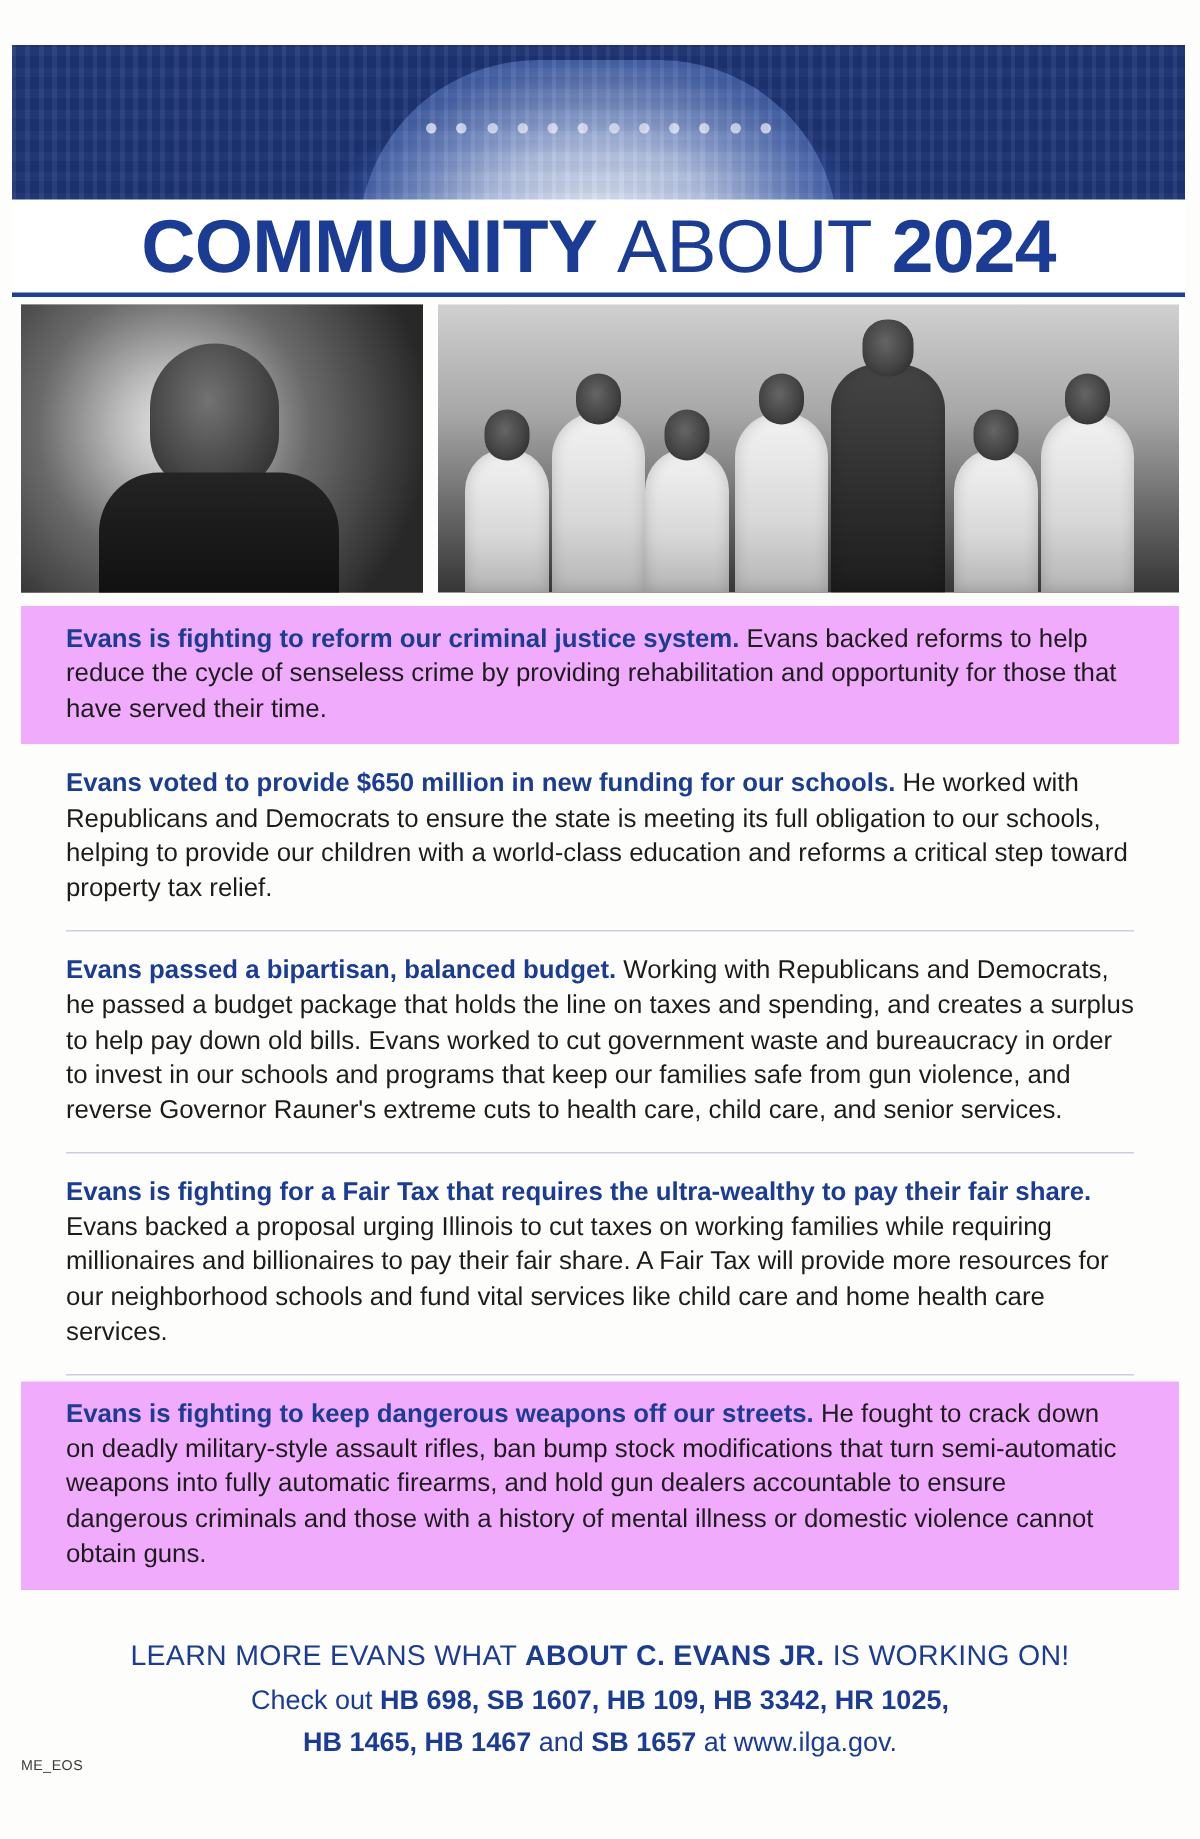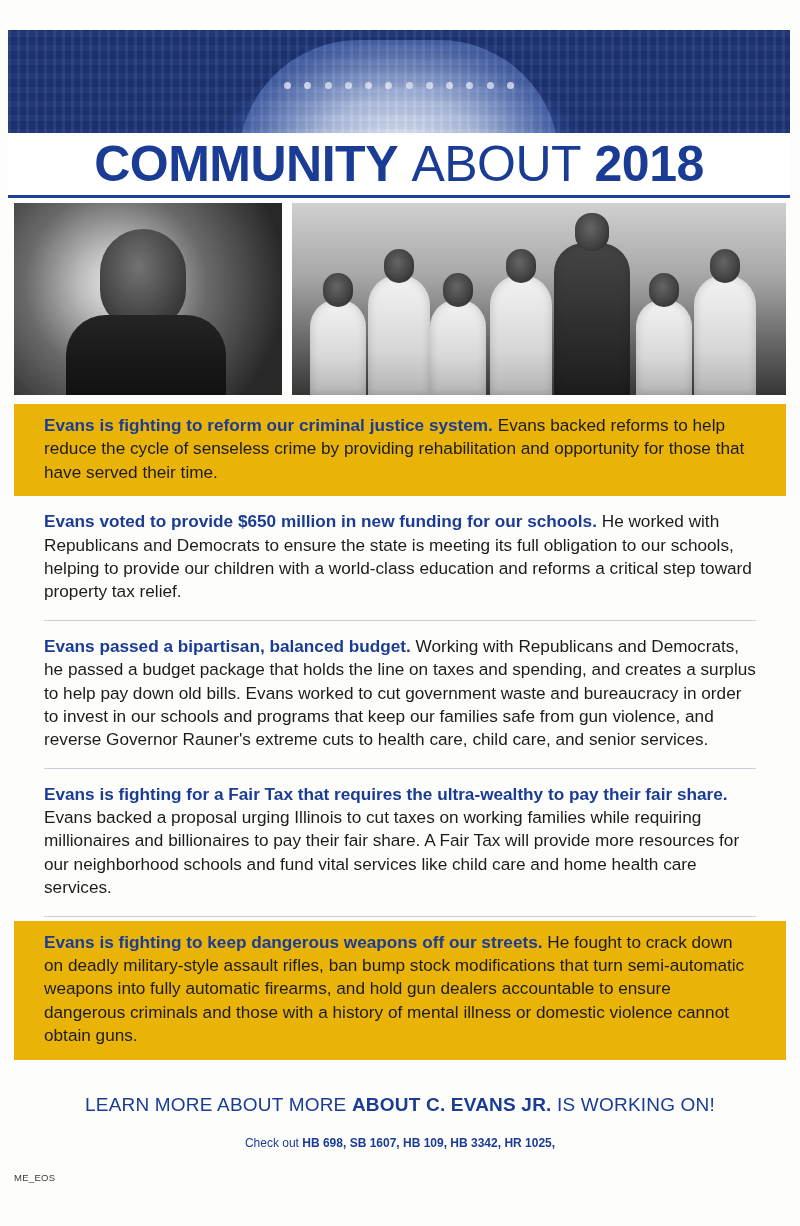--- a/index.html
+++ b/index.html
@@ -179,21 +179,21 @@
   .content {
     position: absolute;
     left: 14px;
     top: 404px;
     width: 772px;
   }
   .block {
     padding: 10px 30px 12px 30px;
     margin-bottom: 4px;
   }
-  .block.shade { background: #eab308; }
+  .block.shade { background: #f0abfc; }
   .block p {
     margin: 0;
     font-size: 17.2px;
     line-height: 1.36;
     color: #1c1c1c;
   }
   .block .lead {
     font-weight: 700;
     color: #1a3c94;
   }
@@ -211,22 +211,22 @@
     width: 772px;
     text-align: center;
     color: #1a3c94;
   }
   .cta .l1 {
     font-size: 19px;
     letter-spacing: .2px;
   }
   .cta .l1 .name { font-weight: 700; }
   .cta .l2, .cta .l3 {
-    font-size: 12px;
-    margin-top: 20px;
+    font-size: 18px;
+    margin-top: 7px;
   }
   .cta b { font-weight: 700; }
 
   
   .finefoot {
     position: absolute;
     left: 14px;
     top: 1172px;
     width: 772px;
     display: flex;
@@ -265,21 +265,21 @@
           <i></i>
           <i></i>
           <i></i>
           <i></i>
       </div>
     </div>
   </div>
 
   <div class="title-bar">
     <div class="title">
-      <span class="b1">COMMUNITY</span><span>&nbsp;</span><span class="b2">ABOUT</span><span>&nbsp;</span><span class="b3">2018</span>
+      <span class="b1">COMMUNITY</span><span>&nbsp;</span><span class="b2">ABOUT</span><span>&nbsp;</span><span class="b3">2024</span>
     </div>
   </div>
 
   <div class="photos">
     <div class="photo photo-left"></div>
     <div class="photo photo-right">
       <div class="grp small" style="left:18px;"></div>
       <div class="grp" style="left:76px;"></div>
       <div class="grp small" style="left:138px;"></div>
       <div class="grp" style="left:198px;"></div>
@@ -311,24 +311,27 @@
     <div class="divider"></div>
 
     <div class="block shade">
       <p><span class="lead">Evans is fighting to keep dangerous weapons off our streets.</span><span> He fought to crack down on deadly military-style assault rifles, ban bump stock modifications that turn semi-automatic weapons into fully automatic firearms, and hold gun dealers accountable to ensure dangerous criminals and those with a history of mental illness or domestic violence cannot obtain guns.</span></p>
     </div>
 
   </div>
 
   <div class="cta">
     <div class="l1">
-      <span>LEARN MORE ABOUT MORE </span><span class="name">ABOUT C. EVANS JR.</span><span> IS WORKING ON!</span>
+      <span>LEARN MORE EVANS WHAT </span><span class="name">ABOUT C. EVANS JR.</span><span> IS WORKING ON!</span>
     </div>
     <div class="l2">
       <span>Check out </span><b>HB 698, SB 1607, HB 109, HB 3342, HR 1025,</b>
     </div>
+    <div class="l3">
+      <b>HB 1465, HB 1467</b><span> and </span><b>SB 1657</b><span> at www.ilga.gov.</span>
+    </div>
   </div>
 
   <div class="finefoot">
     <div class="code">ME_EOS</div>
   </div>
 
 </div>
 
 </body></html>

